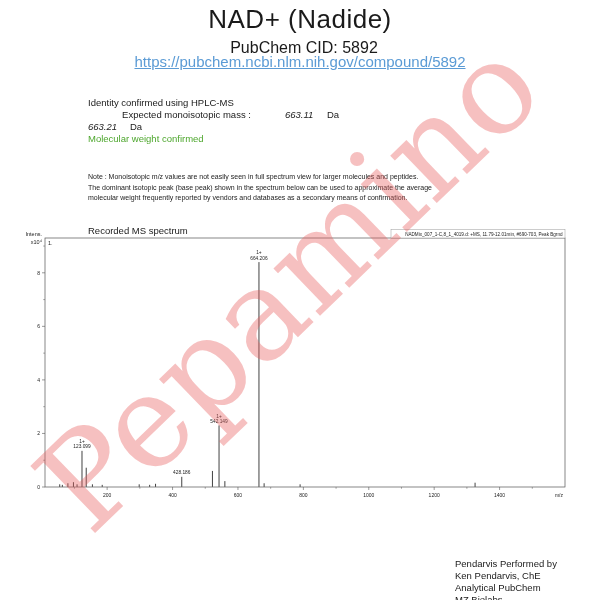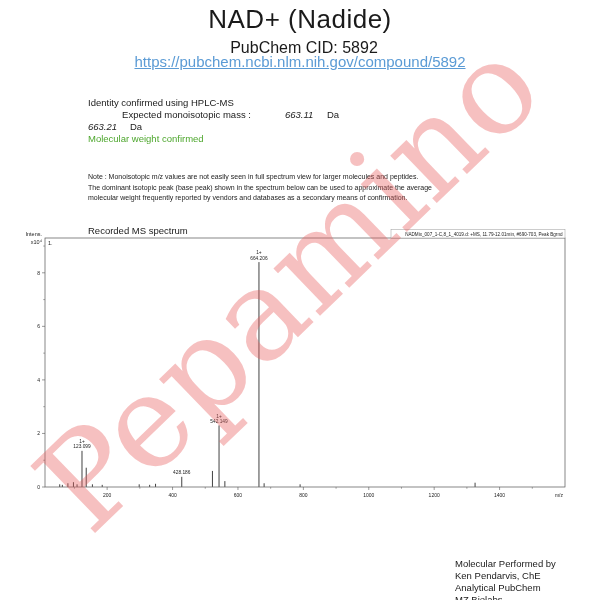--- a/index.html
+++ b/index.html
@@ -135,21 +135,21 @@
         <line x1="258.95416352201255" x2="258.95416352201255" y1="258.8" y2="34.096774193548384" stroke="#111111" stroke-width="0.8"></line>
         <text x="258.95416352201255" y="31.696774193548386" text-anchor="middle" font-size="4.8" font-family="Liberation Sans, sans-serif" fill="#222">664.206</text>
         <text x="258.95416352201255" y="26.296774193548384" text-anchor="middle" font-size="4.8" font-family="Liberation Sans, sans-serif" fill="#222">1+</text>
         <line x1="264.1194968553459" x2="264.1194968553459" y1="258.8" y2="255.2516129032258" stroke="#111111" stroke-width="0.8"></line>
         <line x1="300.09433962264154" x2="300.09433962264154" y1="258.8" y2="256.3225806451613" stroke="#111111" stroke-width="0.8"></line>
         <line x1="475.06289308176105" x2="475.06289308176105" y1="258.8" y2="254.71612903225807" stroke="#111111" stroke-width="0.8"></line>
       </svg>
   </div>
 
   <div class="footer-block">
-    <div>Molecular Performed by</div>
+    <div>Pendarvis Performed by</div>
     <div>Ken Pendarvis, ChE</div>
     <div>Analytical PubChem</div>
     <div>MZ Biolabs</div>
   </div>
 
   <div class="watermark" style="color: rgb(232, 93, 93);">Pepamino</div>
 
 </div>
 
 </body></html>

